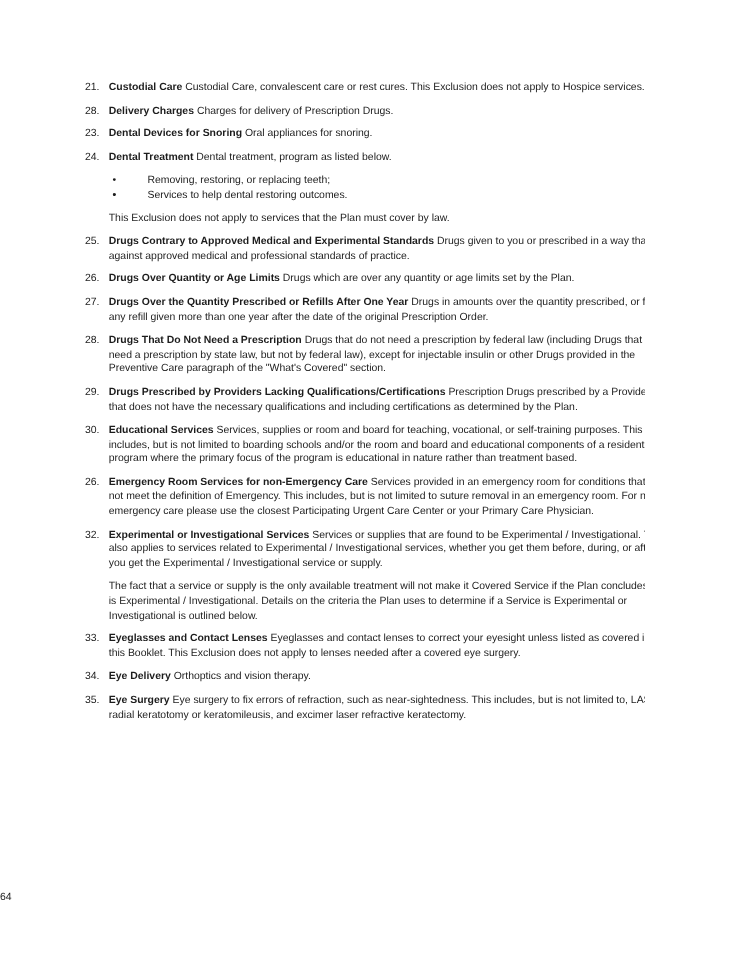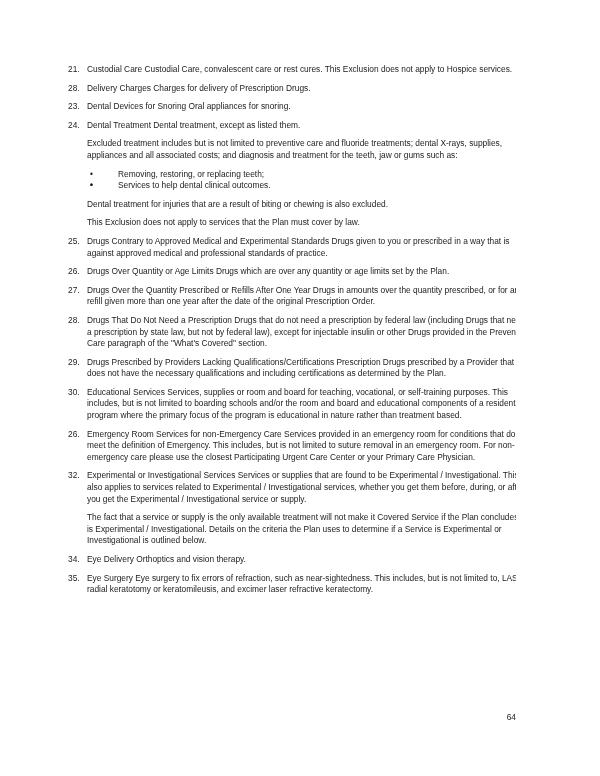--- a/index.html
+++ b/index.html
@@ -36,21 +36,21 @@
     position: absolute;
     left: 0;
     top: 0;
     width: 15px;
     text-align: left;
     font-size: 8.35px;
     line-height: 11.6px;
     color: #1c1c1c;
   }
   .term {
-    font-weight: normal;
+    font-weight: bold;
   }
   .body-text {
     font-weight: normal;
   }
   
   .subpara {
     margin-left: 19px;
     margin-top: 7px;
     margin-bottom: 7px;
     font-size: 8.35px;
@@ -72,21 +72,21 @@
     left: 22px;
     top: 0;
     font-size: 8.35px;
     line-height: 11.6px;
   }
   .page-number {
     position: absolute;
     left: 0;
     right: 0;
     top: 712px;
-    text-align: right;
+    text-align: left;
     font-size: 8.35px;
     line-height: 11.6px;
     color: #1c1c1c;
   }
 </style>
 </head>
 <body>
 
 <div class="page">
   <div class="content">
@@ -101,37 +101,35 @@
       <span class="term">Delivery Charges</span><span class="body-text"> Charges for delivery of Prescription Drugs.</span>
     </div>
 
     <div class="item">
       <span class="item-num">23.</span>
       <span class="term">Dental Devices for Snoring</span><span class="body-text"> Oral appliances for snoring.</span>
     </div>
 
     <div class="item">
       <span class="item-num">24.</span>
-      <span class="term">Dental Treatment</span><span class="body-text"> Dental treatment, except as listed them.</span>
+      <span class="term">Dental Treatment</span><span class="body-text"> Dental treatment, program as listed below.</span>
     </div>
-    <div class="subpara">Excluded treatment includes but is not limited to preventive care and fluoride treatments; dental X-rays, supplies, appliances and all associated costs; and diagnosis and treatment for the teeth, jaw or gums such as:</div>
     <ul class="bullets">
       <li>
         <span class="dot">•</span>
         <span>Removing, restoring, or replacing teeth;</span>
       </li>
       <li>
         <span class="dot">•</span>
       </li>
       <li>
         <span class="dot">•</span>
-        <span>Services to help dental clinical outcomes.</span>
+        <span>Services to help dental restoring outcomes.</span>
       </li>
     </ul>
-    <div class="subpara">Dental treatment for injuries that are a result of biting or chewing is also excluded.</div>
     <div class="subpara">This Exclusion does not apply to services that the Plan must cover by law.</div>
 
     <div class="item">
       <span class="item-num">25.</span>
       <span class="term">Drugs Contrary to Approved Medical and Experimental Standards</span><span class="body-text"> Drugs given to you or prescribed in a way that is against approved medical and professional standards of practice.</span>
     </div>
 
     <div class="item">
       <span class="item-num">26.</span>
       <span class="term">Drugs Over Quantity or Age Limits</span><span class="body-text"> Drugs which are over any quantity or age limits set by the Plan.</span>
@@ -161,20 +159,24 @@
       <span class="item-num">26.</span>
       <span class="term">Emergency Room Services for non-Emergency Care</span><span class="body-text"> Services provided in an emergency room for conditions that do not meet the definition of Emergency. This includes, but is not limited to suture removal in an emergency room.  For non-emergency care please use the closest Participating Urgent Care Center or your Primary Care Physician.</span>
     </div>
 
     <div class="item">
       <span class="item-num">32.</span>
       <span class="term">Experimental or Investigational Services</span><span class="body-text"> Services or supplies that are found to be Experimental / Investigational.  This also applies to services related to Experimental / Investigational services, whether you get them before, during, or after you get the Experimental / Investigational service or supply.</span>
     </div>
     <div class="subpara">The fact that a service or supply is the only available treatment will not make it Covered Service if the Plan concludes it is Experimental / Investigational.  Details on the criteria the Plan uses to determine if a Service is Experimental or Investigational is outlined below.</div>
 
+    <div class="item">
+      <span class="item-num">33.</span>
+      <span class="term">Eyeglasses and Contact Lenses</span><span class="body-text"> Eyeglasses and contact lenses to correct your eyesight unless listed as covered in this Booklet.  This Exclusion does not apply to lenses needed after a covered eye surgery.</span>
+    </div>
 
     <div class="item">
       <span class="item-num">34.</span>
       <span class="term">Eye Delivery</span><span class="body-text"> Orthoptics and vision therapy.</span>
     </div>
 
     <div class="item">
       <span class="item-num">35.</span>
       <span class="term">Eye Surgery</span><span class="body-text"> Eye surgery to fix errors of refraction, such as near-sightedness.  This includes, but is not limited to, LASIK, radial keratotomy or keratomileusis, and excimer laser refractive keratectomy.</span>
     </div>

